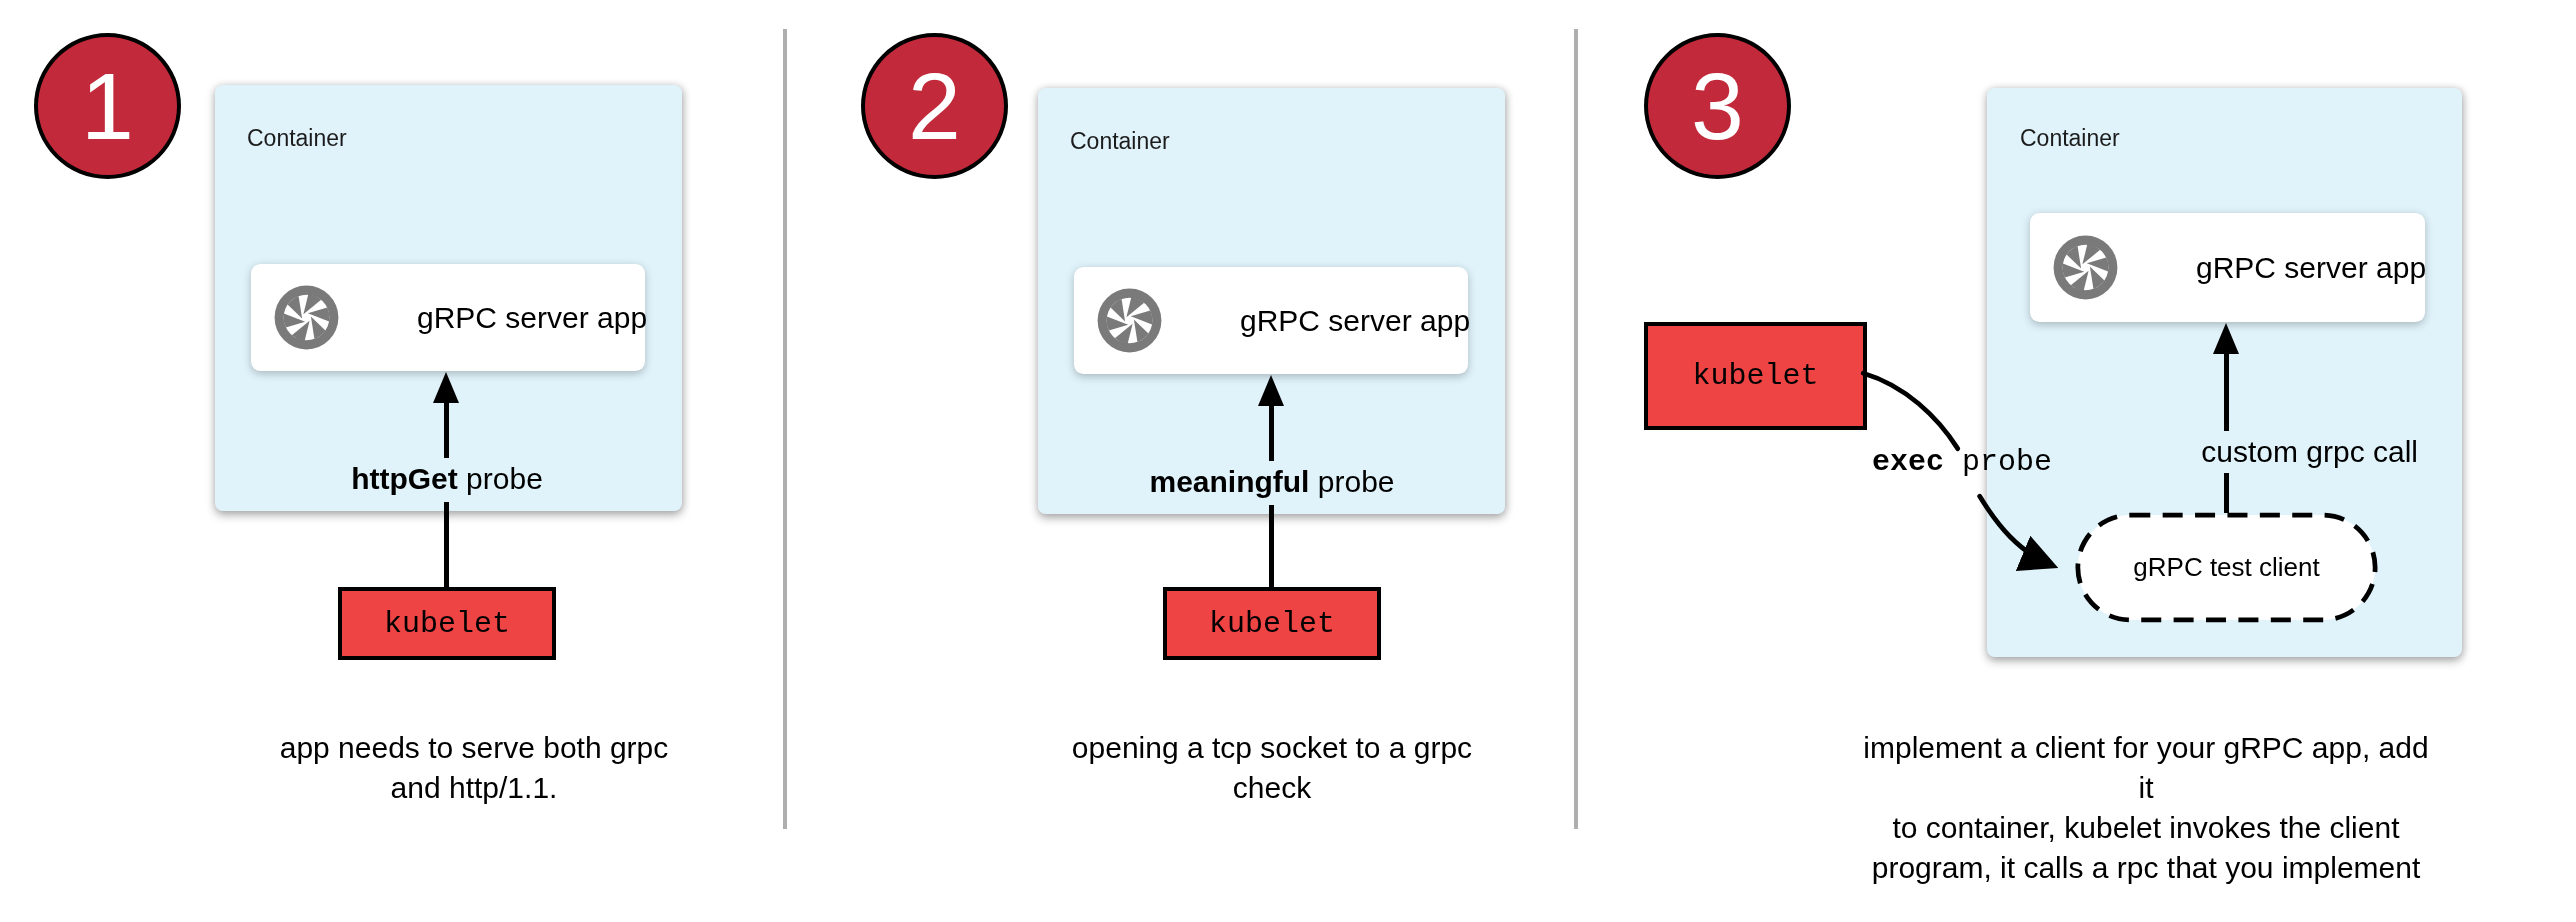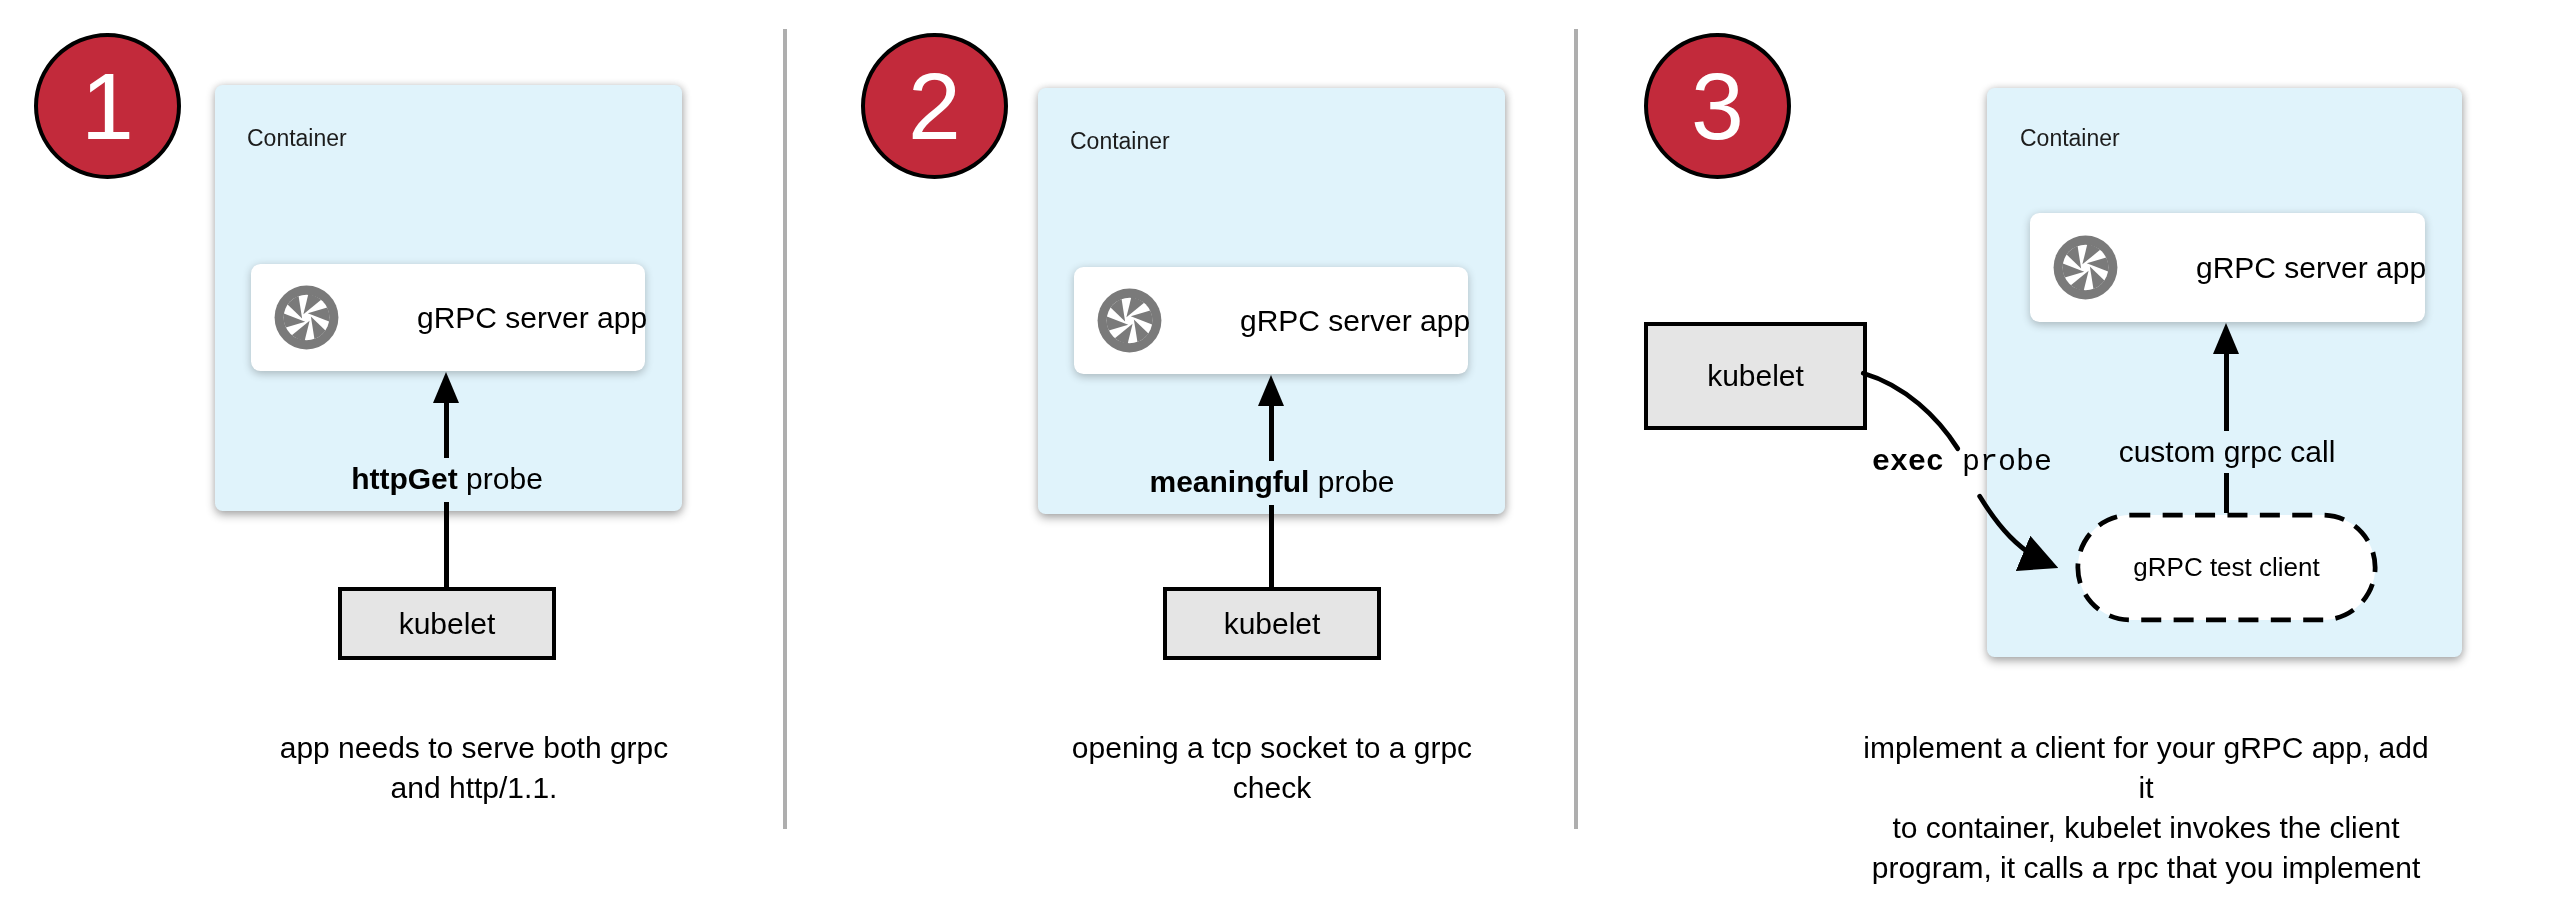--- a/index.html
+++ b/index.html
@@ -16,31 +16,31 @@
   .app-box{position:absolute;background:#fff;border-radius:9.5px;
       box-shadow:0 2.9px 8.6px rgba(0,0,0,0.24);
       display:flex;align-items:center;padding-left:21px;box-sizing:border-box;gap:47px;}
   .app-box .app-label{font-size:30px;margin-left:29px;white-space:nowrap;}
   .vline{position:absolute;width:4.8px;background:#000;}
   .head-up{position:absolute;width:0;height:0;
       border-left:13.4px solid transparent;border-right:13.4px solid transparent;
       border-bottom:31.5px solid #000;}
   .probe-label{position:absolute;width:382px;text-align:center;font-size:30px;white-space:nowrap;}
   .probe-label b{font-weight:bold;}
-  .kubelet-box{position:absolute;background:#e5e5e5;border:4.8px solid #000;box-sizing:border-box;
-      display:flex;align-items:center;justify-content:center;}
+  .kubelet-box{position:absolute;background:#ef4444;border:4.8px solid #000;box-sizing:border-box;
+      display:flex;align-items:center;justify-content:center;font-family:Liberation Mono, monospace;}
   .kubelet-box span{font-size:30px;}
   .caption{position:absolute;width:572px;text-align:center;font-size:30px;line-height:40px;}
   .caption span{display:block;}
   .stadium{position:absolute;}
   .stadium .stadium-label{position:absolute;left:0;top:0;width:100%;height:100%;
       display:flex;align-items:center;justify-content:center;font-size:26px;}
   .overlay-svg{position:absolute;left:0;top:0;pointer-events:none;}
   .exec-label{position:absolute;width:258px;text-align:right;font-size:30px;white-space:nowrap;}
-  .grpc-call-label{position:absolute;width:382px;text-align:center;font-size:30px;white-space:nowrap;}
+  .grpc-call-label{position:absolute;width:382px;text-align:right;font-size:30px;white-space:nowrap;}
   .aperture{flex:0 0 auto;}
 </style>
 </head>
 <body>
 
 <div class="page">
 
   <div class="divider" style="left:783px;"></div>
   <div class="divider" style="left:1574px;"></div>
 

